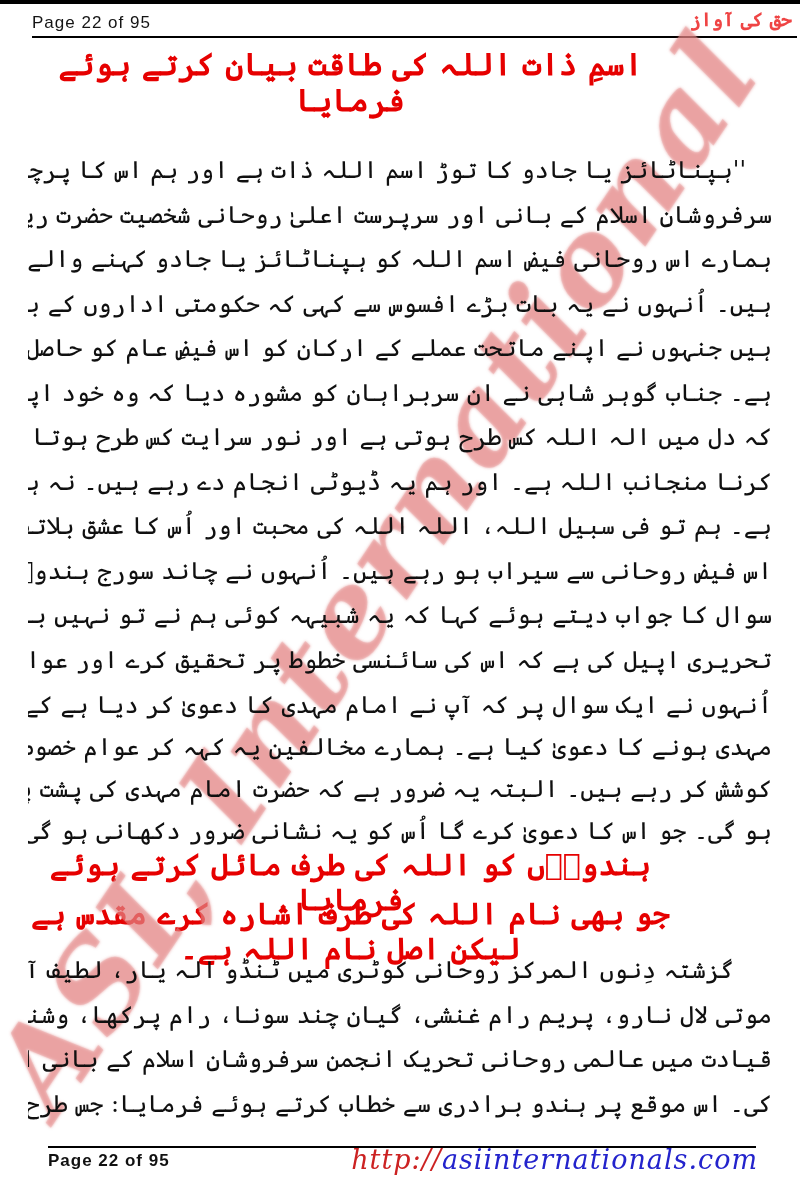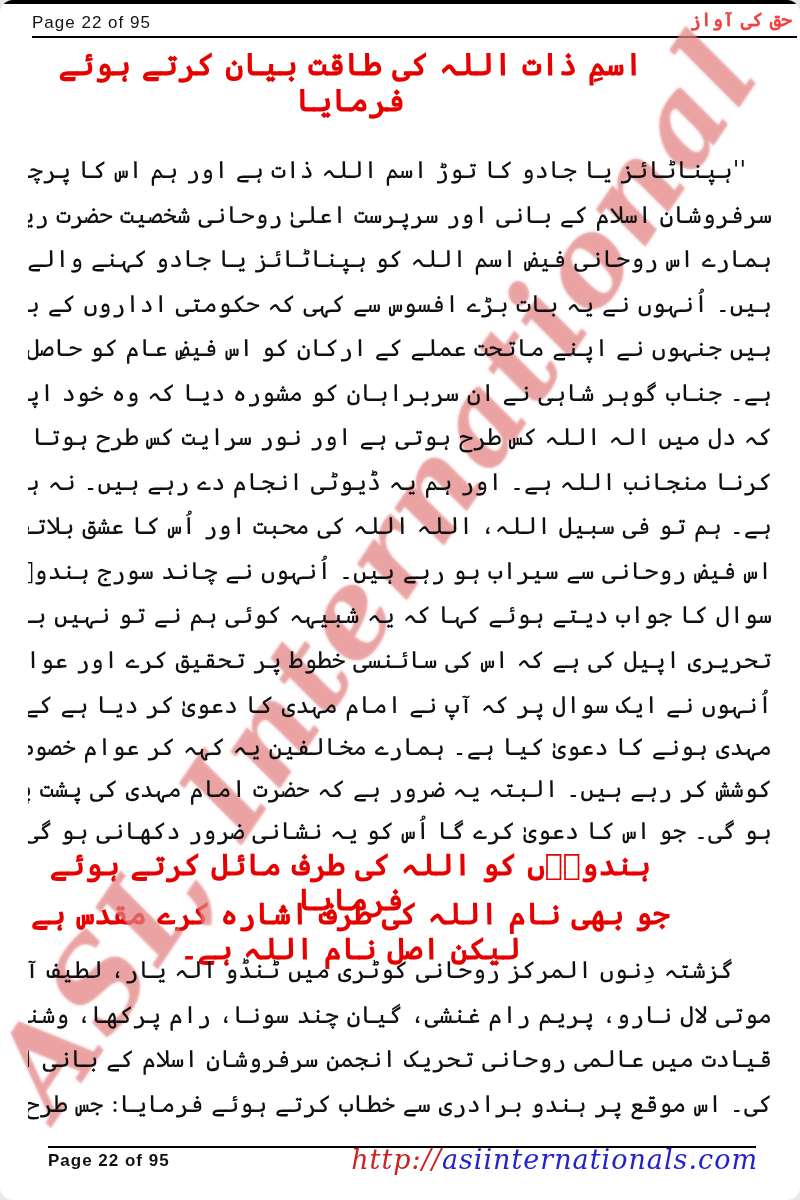--- a/index.html
+++ b/index.html
@@ -1,20 +1,19 @@
 <!DOCTYPE html>
 <html lang="ur"><head>
 <meta charset="utf-8">
 <style>
   html,body{margin:0;padding:0;background:#e8e8e8;}
   .page{
     position:relative;width:800px;height:1200px;background:#ffffff;
     margin:0 auto;overflow:hidden;
     font-family:"DejaVu Serif",serif;
-    border-radius:13px;
   }
   
   .topbar{position:absolute;top:0;left:0;width:800px;height:4px;background:#000;}
   
   .hdr-page{position:absolute;top:13px;left:32px;
     font:400 17px "Liberation Sans",sans-serif;color:#141414;letter-spacing:1px;}
   .hdr-masthead{position:absolute;top:8px;right:8px;direction:rtl;
     font:700 19px "DejaVu Serif",serif;color:#ef4444;}
   .hdr-rule{position:absolute;top:36px;left:32px;width:765px;height:2px;background:#000;}
   

